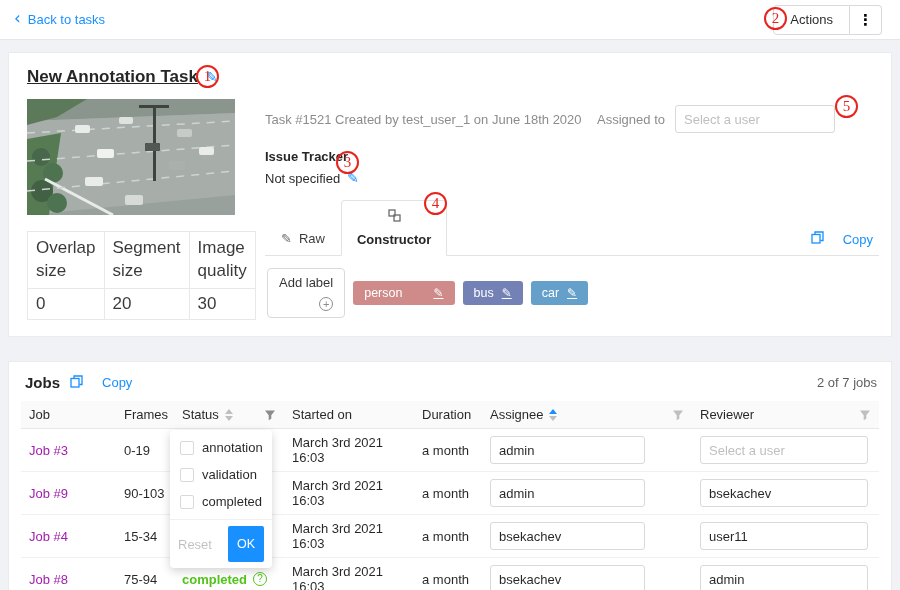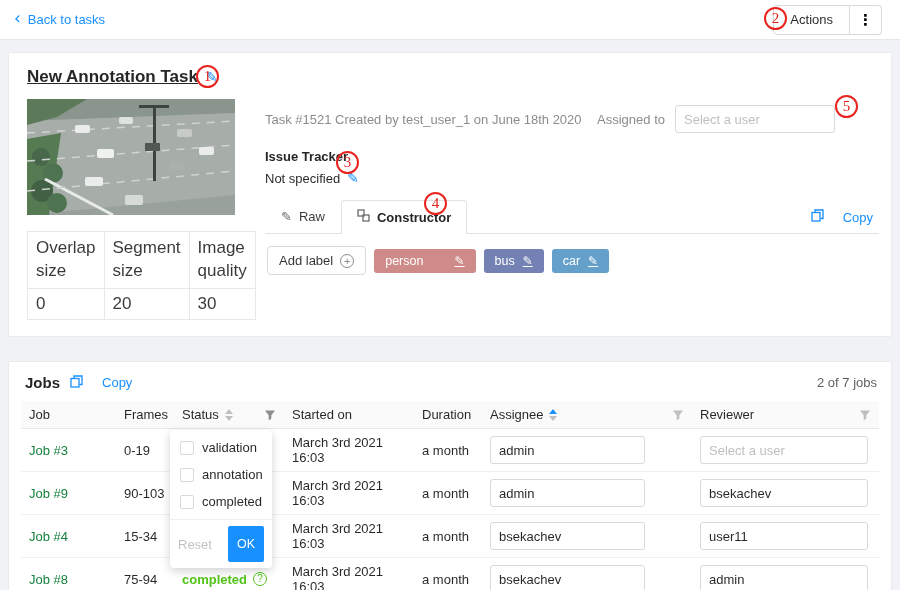--- a/index.html
+++ b/index.html
@@ -45,27 +45,27 @@
   .user-input { width:160px; height:28px; border:1px solid #d9d9d9; border-radius:3px; padding:0 8px;
     font-size:13px; font-family:inherit; color:rgba(0,0,0,.85); }
   .user-input::placeholder { color:#bfbfbf; }
   .issue-label { font-weight:700; color:#262626; margin-bottom:6px; }
   .issue-value-row { display:flex; align-items:center; gap:7px; margin-bottom:14px; }
 
   .tabs-bar { display:flex; align-items:flex-end; border-bottom:1px solid #e2e2e2; }
   .tab { display:flex; align-items:center; gap:7px; padding:8px 15px; color:rgba(0,0,0,.78);
     border:1px solid transparent; cursor:pointer; }
   .tab.active { background:#fff; border:1px solid #e2e2e2; border-bottom:1px solid #fff;
-    margin-bottom:-1px; border-radius:4px 4px 0 0; font-weight:600; color:#262626; }
+    margin-bottom:-1px; border-radius:4px 4px 0 0; font-weight:600; color:#262626;flex-direction:column; }
   .tab .tab-icon { color:#6b6b6b; font-size:13px; }
   .copy-link { margin-left:auto; color:#1890ff; display:flex; align-items:center; gap:19px;
     padding-bottom:8px; margin-right:6px; cursor:pointer; }
   .labels-row { display:flex; align-items:center; gap:8px; padding:12px 2px; }
   .add-label-btn { display:flex; align-items:flex-end; gap:7px; background:#fff; border:1px solid #d9d9d9;
-    border-radius:4px; padding:6px 11px; font-size:13px; font-family:inherit; cursor:pointer; color:rgba(0,0,0,.8); }
+    border-radius:4px; padding:6px 11px; font-size:13px; font-family:inherit; cursor:pointer; color:rgba(0,0,0,.8);flex-direction:column; }
   .plus-circle { width:14px; height:14px; border:1px solid #8c8c8c; border-radius:50%; color:#8c8c8c;
     font-size:11px; line-height:12px; text-align:center; }
   .label-tag { color:#fff; border-radius:3px; padding:5px 11px; font-size:12.5px;
     display:flex; align-items:center; gap:8px; cursor:pointer; }
   .label-tag .edit-pencil { color:#fff; text-decoration:underline; font-size:12px; }
 
   
   .jobs-card { background:#fff; border:1px solid #e9ebed; padding:10px 12px 0 12px; height:230px; }
   .jobs-header { display:flex; align-items:center; gap:10px; margin:2px 2px 10px 4px; }
   .jobs-title { font-size:15px; font-weight:700; color:#262626; }
@@ -76,21 +76,21 @@
   .jobs-table td { padding:6px 8px; border-bottom:1px solid #f0f0f0; }
   .th-inner { display:flex; align-items:center; gap:6px; }
   .th-spacer { flex:1; }
   .sorter { display:flex; flex-direction:column; gap:2px; cursor:pointer; }
   .car-up { width:0; height:0; border-left:4px solid transparent; border-right:4px solid transparent;
     border-bottom:5px solid #bfbfbf; }
   .car-down { width:0; height:0; border-left:4px solid transparent; border-right:4px solid transparent;
     border-top:5px solid #bfbfbf; }
   .car-up.active { border-bottom-color:#1890ff; }
   .funnel { cursor:pointer; display:flex; }
-  .job-link { color:#15803d; cursor:pointer;margin-top:48px; }
+  .job-link { color:#a21caf; cursor:pointer;margin-top:48px; }
   .status-completed { color:#52c41a; font-weight:600; display:flex; align-items:center; gap:6px; }
   .q-circle { width:14px; height:14px; border:1px solid #52c41a; border-radius:50%; color:#52c41a;
     font-size:10px; line-height:12px; text-align:center; font-weight:400; cursor:pointer; }
   .cell-input { width:155px; height:28px; border:1px solid #d9d9d9; border-radius:3px; padding:0 8px;
     font-size:13px; font-family:inherit; color:rgba(0,0,0,.85); background:#fff; }
   .cell-input::placeholder { color:#bfbfbf; }
   .reviewer-input { width:168px; }
 
   
   .filter-dropdown { position:absolute; left:170px; top:430px; width:102px; background:#fff;
@@ -361,25 +361,25 @@
           <td><input class="cell-input reviewer-input" value="admin" style=""></td>
         </tr>
       </tbody>
     </table>
   </div>
 </div>
 
 <div class="filter-dropdown">
   <div class="dd-item">
     <span class="dd-checkbox"></span>
-    <span>validation</span>
+    <span>annotation</span>
   </div>
   <div class="dd-item">
     <span class="dd-checkbox"></span>
-    <span>annotation</span>
+    <span>validation</span>
   </div>
   <div class="dd-item">
     <span class="dd-checkbox"></span>
     <span>completed</span>
   </div>
   <div class="dd-footer">
     <span class="dd-reset">Reset</span>
     <button class="dd-ok">OK</button>
   </div>
 </div>

